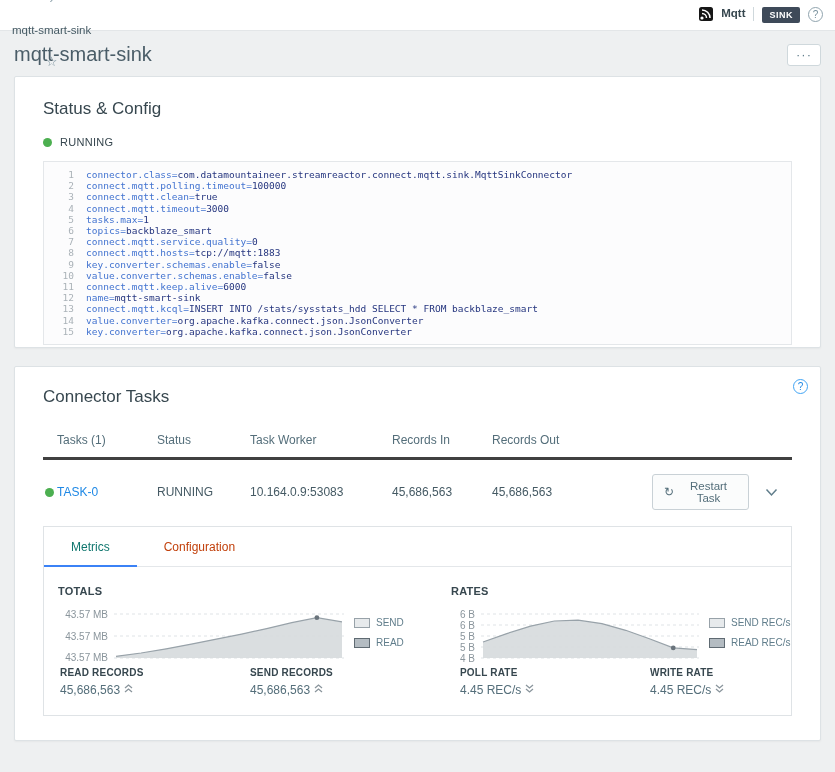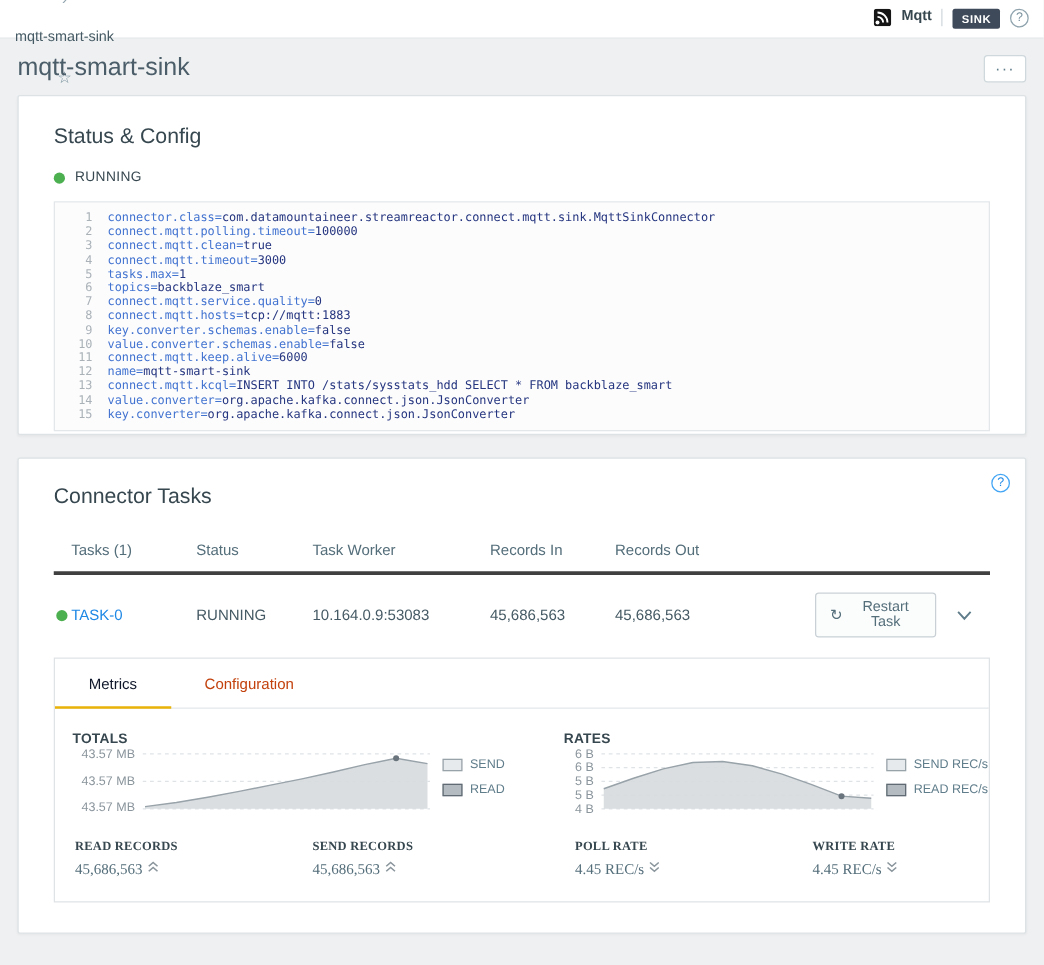--- a/index.html
+++ b/index.html
@@ -95,39 +95,39 @@
     background: #fbfcfc; border: 1px solid #c9d1d6; border-radius: 3px;
     padding: 5px 11px; font-size: 11.5px; color: #546e7a; cursor: pointer;
     font-family: "Liberation Sans", sans-serif;
   }
   .restart-icon { font-size: 12px; color: #546e7a; }
   .expand-btn { cursor: pointer; display: inline-flex; }
   
   .detail-panel { border: 1px solid #dfe3e6; margin-top: 2px; }
   .detail-tabs { display: flex; border-bottom: 1px solid #e4e7ea; }
   .tab { padding: 13px 27px 11px; font-size: 12px; color: #c2410c; cursor: pointer; }
-  .tab.active { color: #0f172a; border-bottom: 2px solid #eab308; margin-bottom: -1px; }
+  .tab.active { color: #0f766e; border-bottom: 2px solid #3b82f6; margin-bottom: -1px; }
   .panel-body { padding: 18px 20px 18px 14px; }
   .metrics-grid { display: grid; grid-template-columns: 375px 1fr; column-gap: 18px; }
   .metric-title { font-size: 11px; font-weight: bold; color: #37474f; letter-spacing: .2px; }
-  .chart-row { display: flex; align-items: stretch; }
+  .chart-row { display: flex; align-items: stretch; margin-top: 11px; }
   .ticks {
     display: flex; flex-direction: column; justify-content: space-between;
     text-align: right; font-size: 10px; color: #8a959c;
     padding: 1px 6px 3px 0; flex: none;
   }
   .ticks-wide { width: 56px; }
   .ticks-narrow { width: 30px; }
   .spark { flex: none; }
   .legend { display: flex; flex-direction: column; gap: 9px; padding: 9px 0 0 10px; flex: none; }
   .legend-item { display: flex; align-items: center; gap: 6px; font-size: 10px; color: #607d8b; }
   .swatch { width: 16px; height: 10px; display: inline-block; flex: none; }
   .swatch.s0 { background: #e7eaec; border: 1px solid #98a2a9; }
   .swatch.s1 { background: #b4bcc2; border: 1px solid #5f6a72; }
-  .stats-row { display: grid; grid-template-columns: 190px 210px 190px 1fr; margin-top: 16px; padding-left: 2px; font-family: Liberation Serif, serif; }
+  .stats-row { display: grid; grid-template-columns: 190px 210px 190px 1fr; padding-left: 2px; }
   .stat-label { font-size: 10px; font-weight: bold; color: #37474f; letter-spacing: .2px; }
   .stat-value { font-size: 12px; color: #546e7a; margin-top: 5px; display: flex; align-items: center; gap: 4px; }
 </style>
 </head>
 <body>
 
 <div class="topbar">
   <div class="breadcrumb">
     <a class="bc-root">Connectors</a>
     <span class="bc-sep">›</span>

